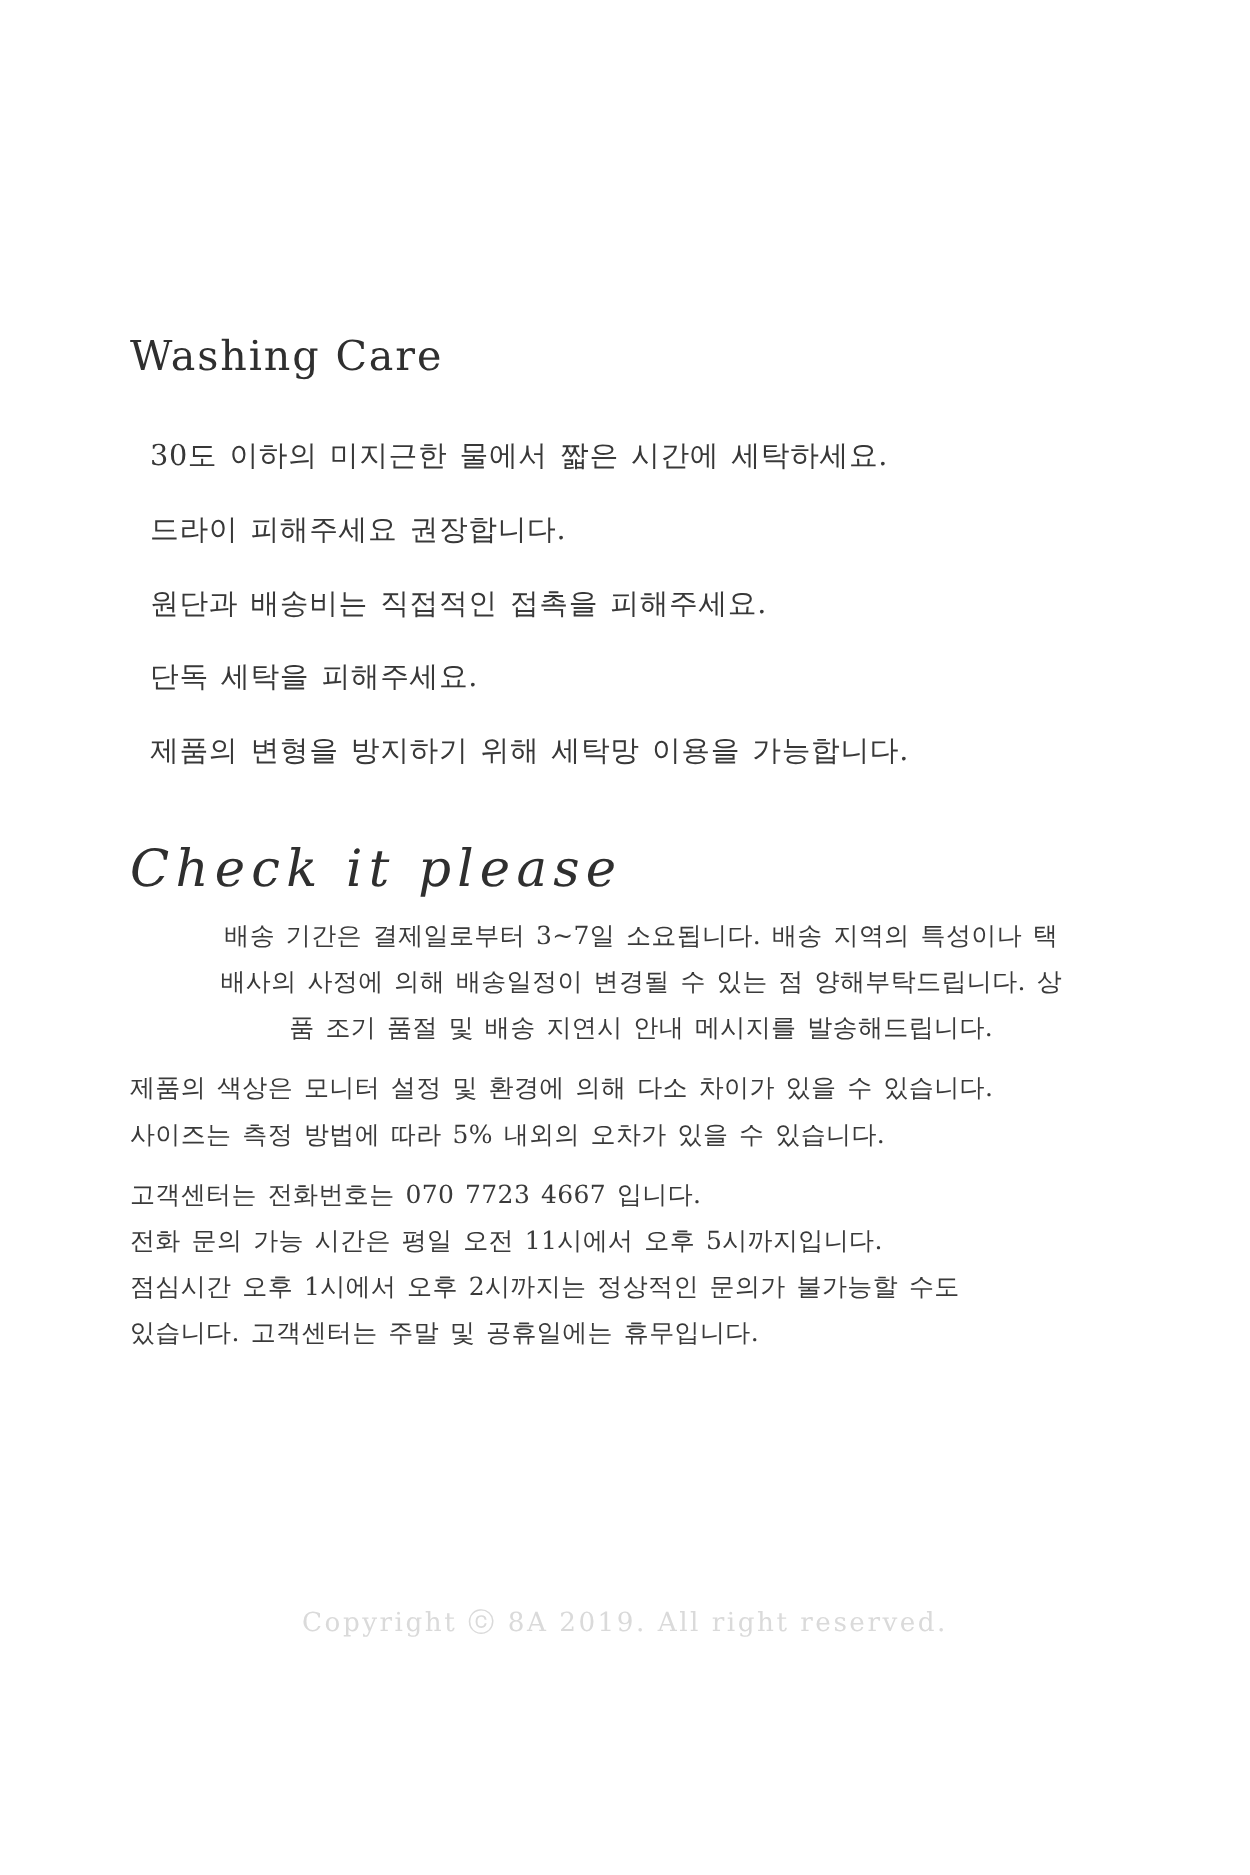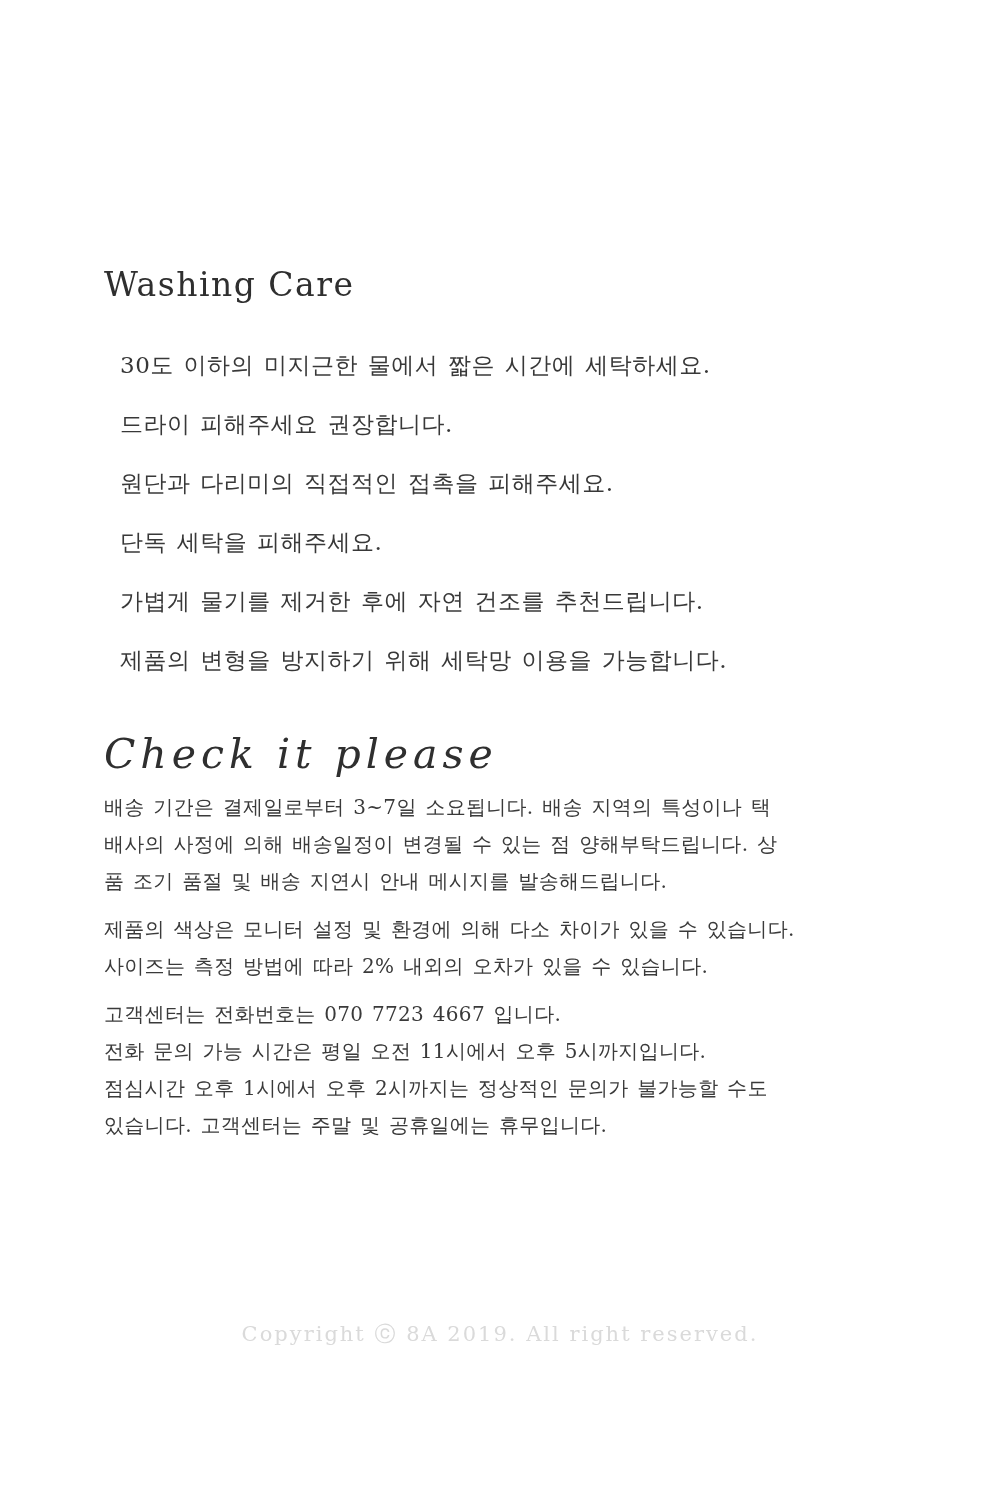--- a/index.html
+++ b/index.html
@@ -49,59 +49,59 @@
   .para {
     margin: 11px 0 0 0;
     font-size: 20px;
     line-height: 37px;
     letter-spacing: 0.3px;
     word-spacing: 2px;
     color: #3a3a3a;
     white-space: pre-line;
   }
   .para.first {
+    text-align: center;
   }
   .page-footer {
     position: absolute;
     left: 0;
     right: 0;
-    top: 1320px;
+    top: 1284px;
     text-align: center;
   }
   .copyright {
     margin: 0;
     font-size: 21px;
     letter-spacing: 2px;
     color: #dadada;
   }
 </style>
 </head>
 <body>
 
 <div class="page">
 
   <section>
     <h2 class="washing-title">Washing Care</h2>
     <div class="care-list">
       <p class="care-item">30도 이하의 미지근한 물에서 짧은 시간에 세탁하세요.</p>
       <p class="care-item">드라이 피해주세요 권장합니다.</p>
-      <p class="care-item">원단과 다리미의 직접적인 접촉을 피해주세요.</p>
+      <p class="care-item">원단과 배송비는 직접적인 접촉을 피해주세요.</p>
       <p class="care-item">단독 세탁을 피해주세요.</p>
-      <p class="care-item">가볍게 물기를 제거한 후에 자연 건조를 추천드립니다.</p>
       <p class="care-item">제품의 변형을 방지하기 위해 세탁망 이용을 가능합니다.</p>
     </div>
   </section>
 
   <section>
     <h1 class="check-title">Check it please</h1>
     <p class="para first">배송 기간은 결제일로부터 3~7일 소요됩니다. 배송 지역의 특성이나 택
 배사의 사정에 의해 배송일정이 변경될 수 있는 점 양해부탁드립니다. 상
 품 조기 품절 및 배송 지연시 안내 메시지를 발송해드립니다.</p>
     <p class="para">제품의 색상은 모니터 설정 및 환경에 의해 다소 차이가 있을 수 있습니다.
-사이즈는 측정 방법에 따라 2% 내외의 오차가 있을 수 있습니다.</p>
+사이즈는 측정 방법에 따라 5% 내외의 오차가 있을 수 있습니다.</p>
     <p class="para">고객센터는 전화번호는 070 7723 4667 입니다.
 전화 문의 가능 시간은 평일 오전 11시에서 오후 5시까지입니다.
 점심시간 오후 1시에서 오후 2시까지는 정상적인 문의가 불가능할 수도
 있습니다. 고객센터는 주말 및 공휴일에는 휴무입니다.</p>
   </section>
 
   <footer class="page-footer">
     <p class="copyright">Copyright ⓒ 8A 2019. All right reserved.</p>
   </footer>
 

